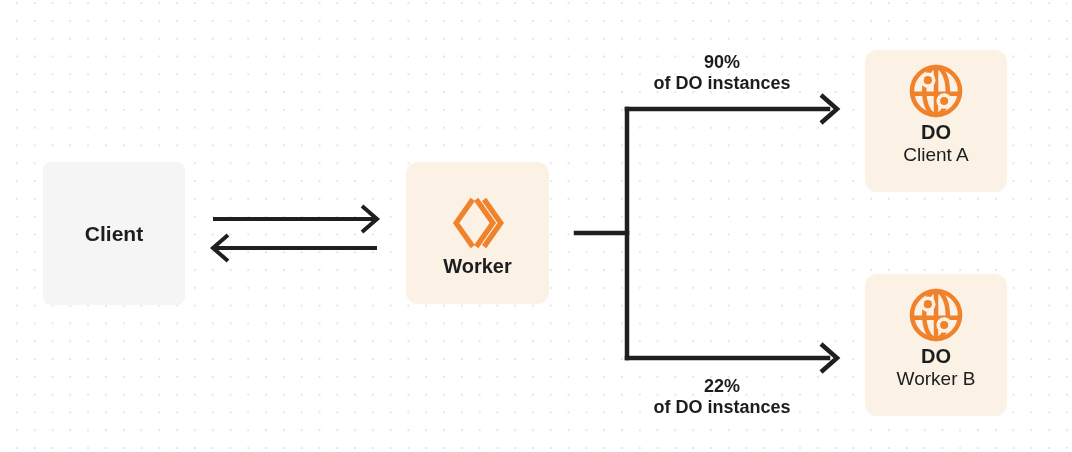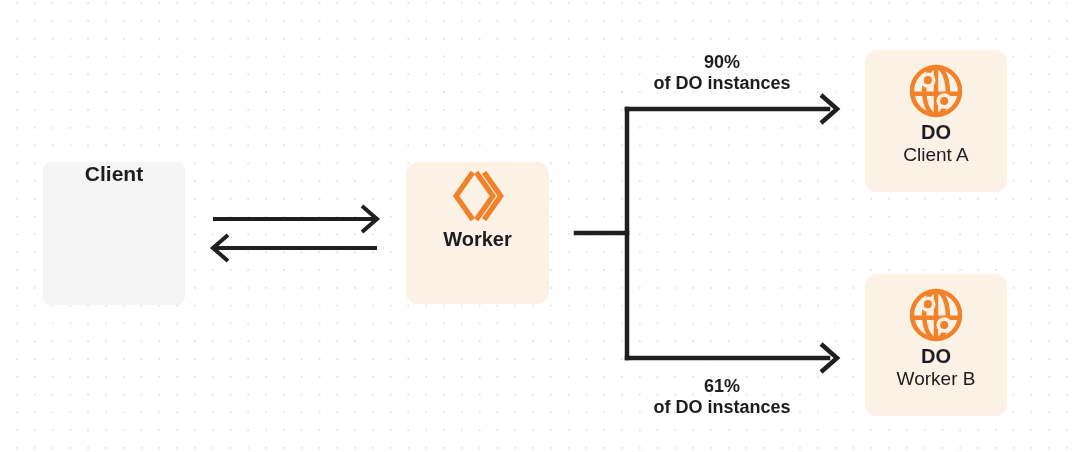--- a/index.html
+++ b/index.html
@@ -40,20 +40,21 @@
     stroke-linejoin:miter;
   }
   .wire-thin path{stroke-width:4;}
   .wire-thick path{stroke-width:4.5;}
   .corner path{stroke-linecap:square;}
   .node{
     position:absolute;
     display:flex;
     flex-direction:column;
     align-items:center;
+    justify-content:center;
   }
   .node-client{
     left:43px; top:162px; width:142px; height:143px;
     background:var(--client-box-bg);
     border-radius:8px;
     font-size:21px;
     font-weight:700;
   }
   .node-worker{
     left:406px; top:162px; width:143px; height:142px;
@@ -146,21 +147,21 @@
     </span>
     <span class="node-title">Worker</span>
   </div>
 
   <div class="branch-label branch-label-top">
     <div>90%</div>
     <div>of DO instances</div>
   </div>
 
   <div class="branch-label branch-label-bottom">
-    <div>61%</div>
+    <div>22%</div>
     <div>of DO instances</div>
   </div>
 
   <div class="node node-do node-do-a">
     <span class="icon-58">
       <svg viewBox="0 0 64 64" width="58" height="58">
         <g class="icon-stroke" stroke-width="5" fill="none">
           <circle cx="32" cy="32" r="26.5"></circle>
           <ellipse cx="32" cy="32" rx="13" ry="26.5"></ellipse>
           <line x1="32" y1="5.5" x2="32" y2="58.5" stroke="inherit"></line>

